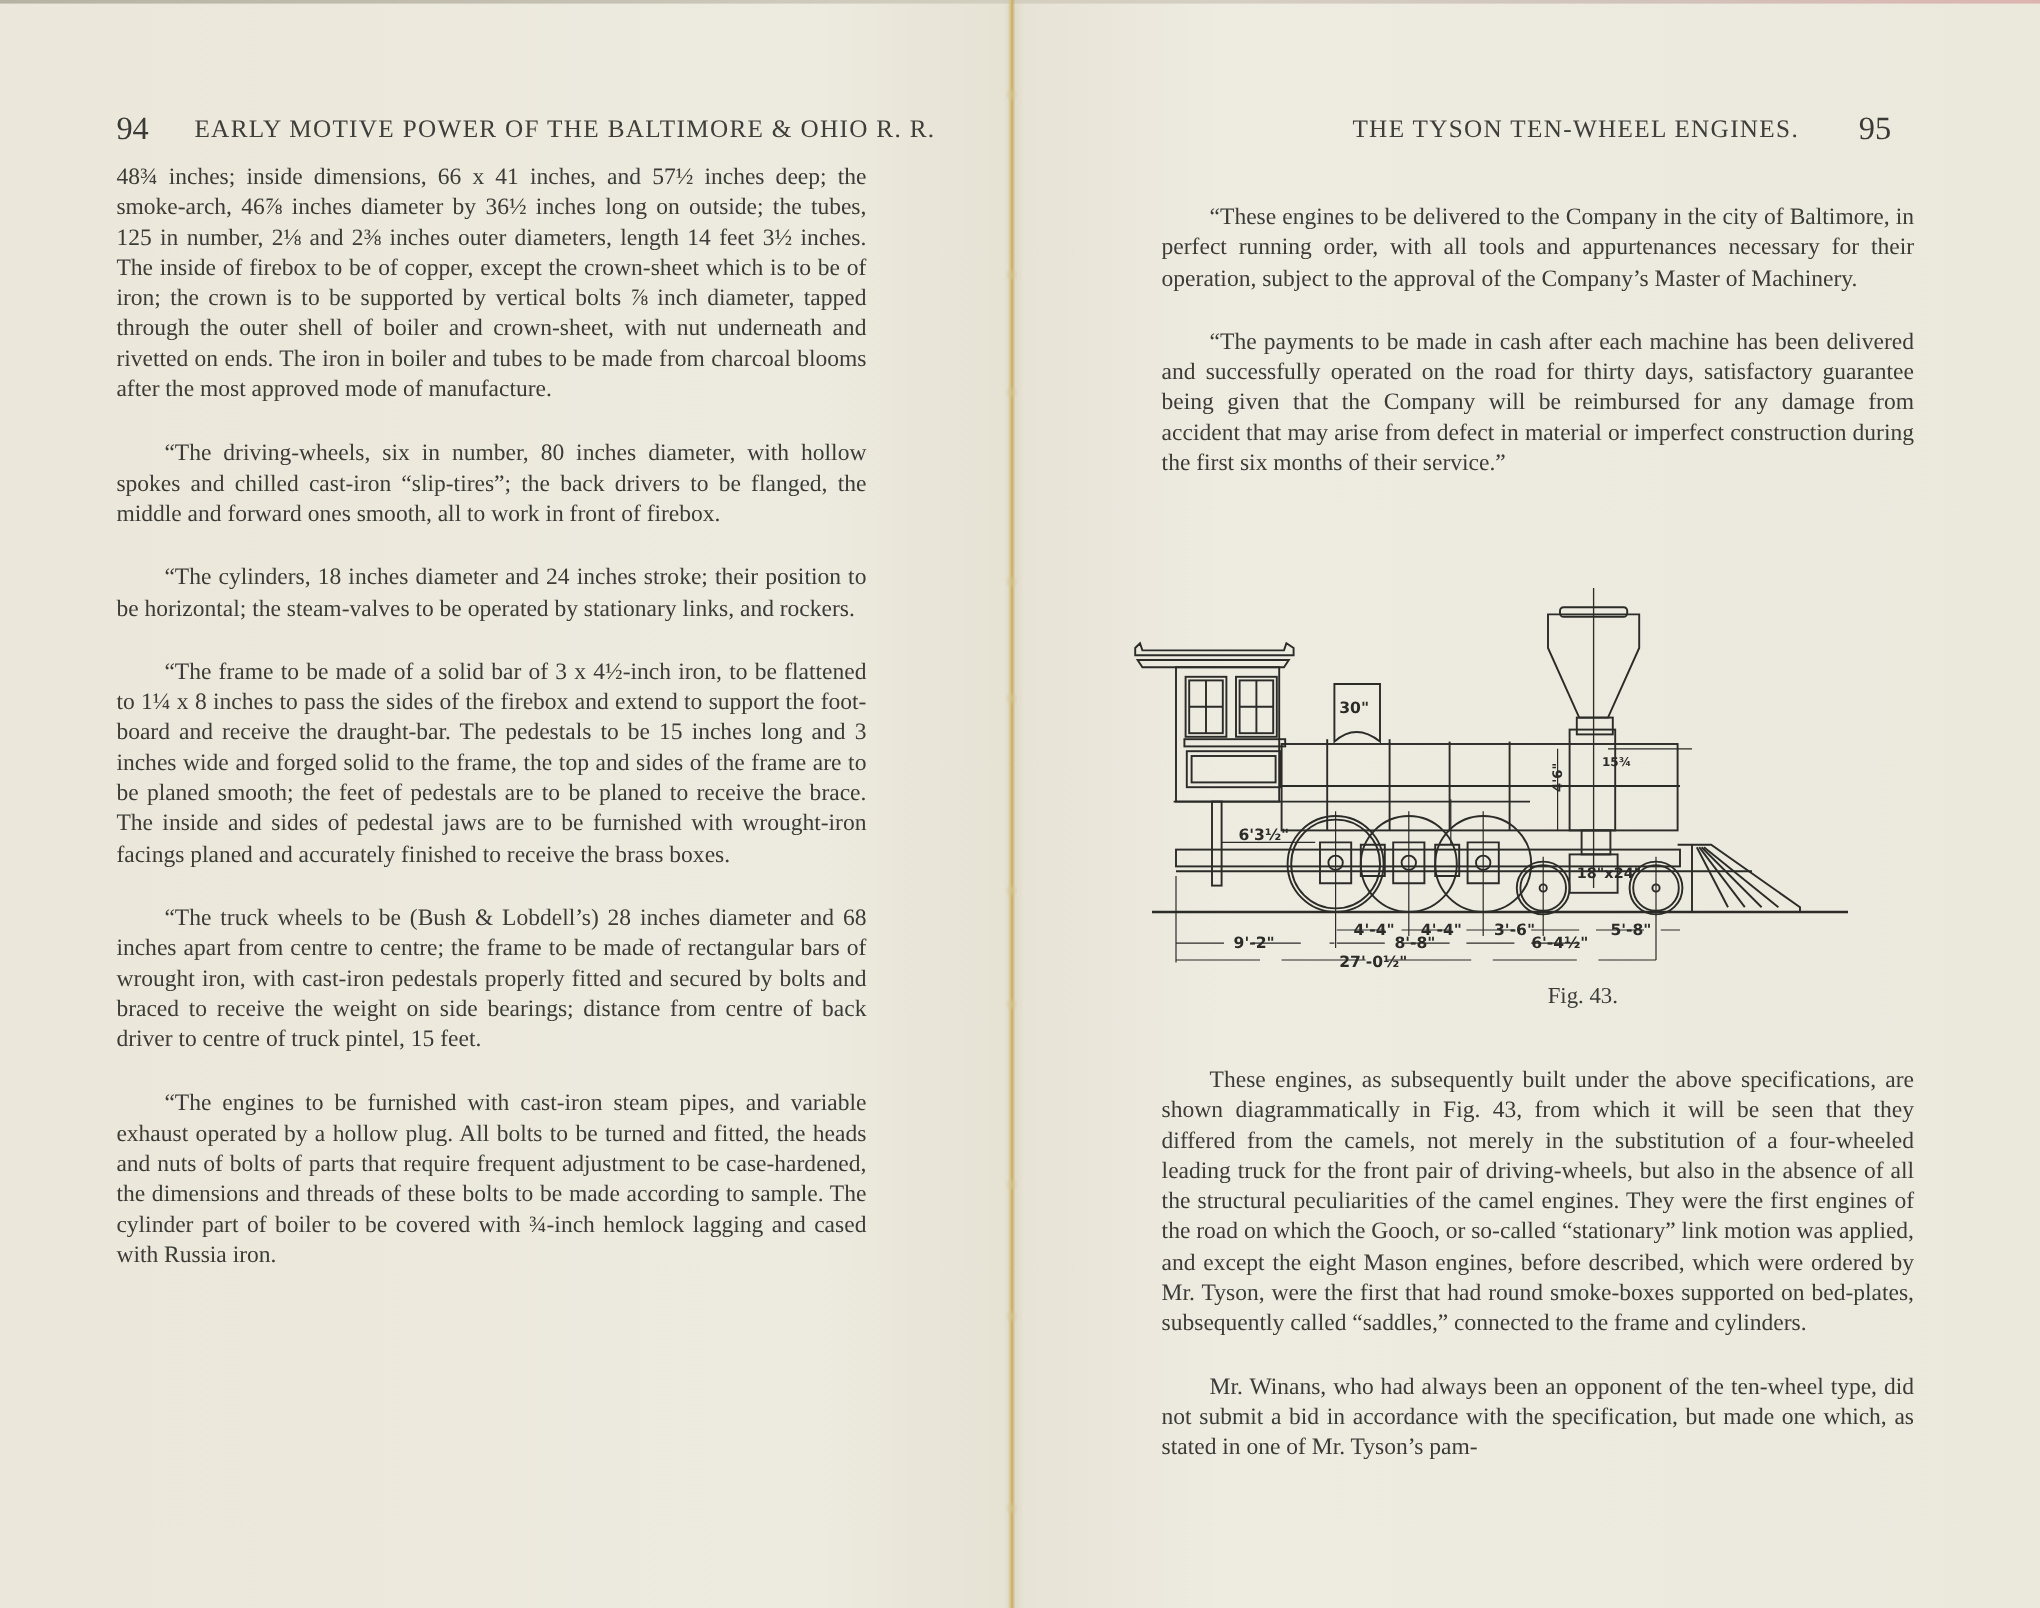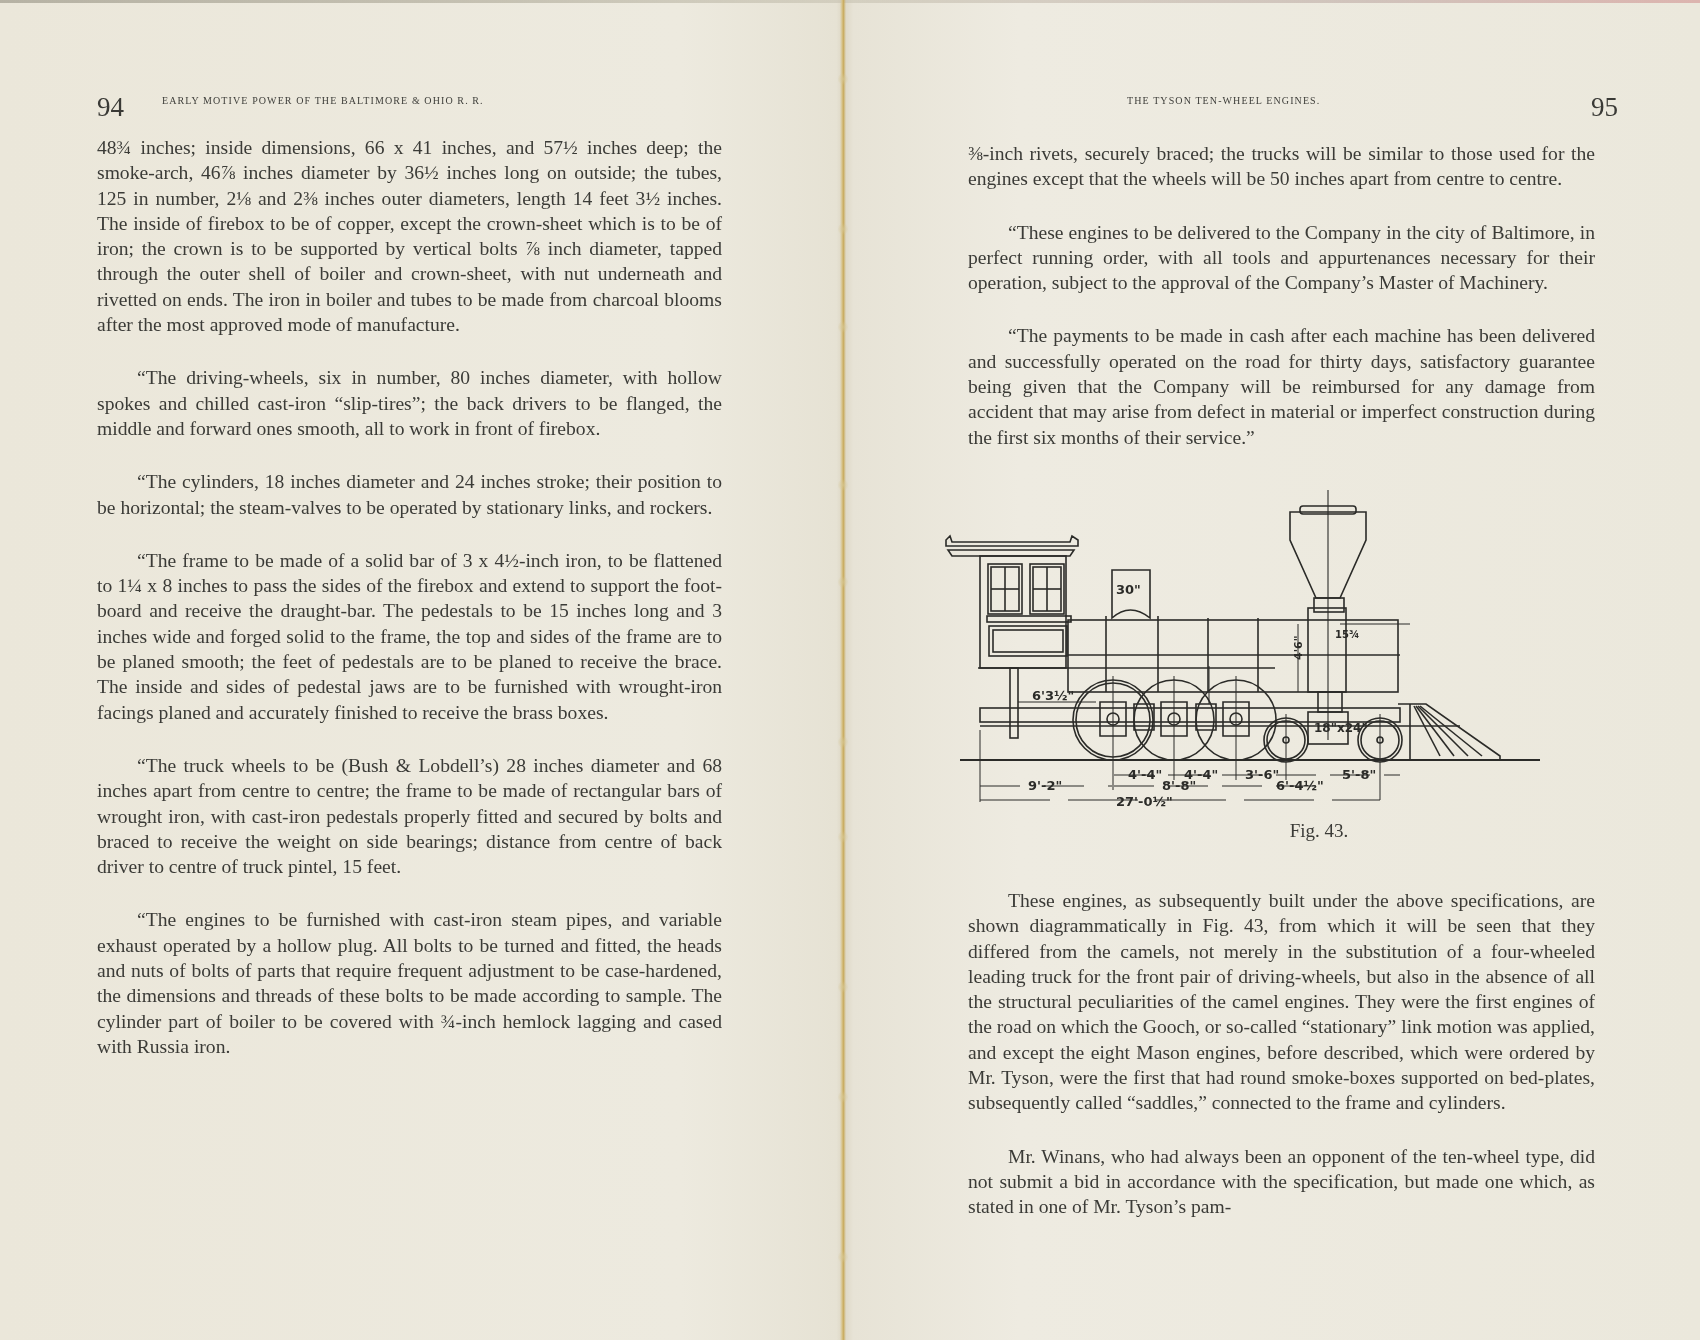--- a/index.html
+++ b/index.html
@@ -32,21 +32,21 @@
     border-radius: 50%;
     background: radial-gradient(circle, rgba(215,200,150,.7) 0%, rgba(215,200,150,0) 70%);
   }
   .page { position: absolute; top: 0; height: 1340px; }
   .page-left { left: 0; width: 840px; }
   .page-right { left: 846px; width: 1027px; }
 
   .running-head {
     position: absolute;
     top: 95px;
-    font-size: 10px;
+    font-size: 21px;
     letter-spacing: 1.1px;
     color: #3e3e3a;
     white-space: nowrap;
   }
   .folio {
     position: absolute;
     top: 92px;
     font-size: 27px;
     color: #3a3a36;
   }
@@ -104,24 +104,23 @@
   <div class="gutter-mark" style="top:478px;"></div>
   <div class="gutter-mark" style="top:575px;"></div>
   <div class="gutter-mark" style="top:735px;"></div>
   <div class="gutter-mark" style="top:830px;"></div>
   <div class="gutter-mark" style="top:980px;"></div>
   <div class="gutter-mark" style="top:1090px;"></div>
   <div class="gutter-mark" style="top:1250px;"></div>
 
   <div class="page page-right">
     <div class="running-head" style="left:281px;">THE TYSON TEN-WHEEL ENGINES.</div>
-    <div class="folio" style="left:745px;">95</div>
+    <div class="folio" style="left:703px;">95</div>
 
     <div class="text-col" style="left:122px; top:141px; width:627px;">
-      <p class="noindent">⅜-inch rivets, securely braced; the trucks will be similar to those used for the engines except that the wheels will be 50 inches apart from centre to centre.</p>
       <p class="indent">“These engines to be delivered to the Company in the city of Baltimore, in perfect running order, with all tools and appurtenances necessary for their operation, subject to the approval of the Company’s Master of Machinery.</p>
       <p class="indent">“The payments to be made in cash after each machine has been delivered and successfully operated on the road for thirty days, satisfactory guarantee being given that the Company will be reimbursed for any damage from accident that may arise from defect in material or imperfect construction during the first six months of their service.”</p>
     </div>
 
     <div class="figure-wrap">
       <svg width="680" height="340" viewBox="0 0 680 340" xmlns="http://www.w3.org/2000/svg">
         <g stroke="#2b2b28" stroke-width="1.6" fill="none">
 
           <path d="M6 56 L138 56 L138 50 L132 46 L130 52 L12 52 L10 46 L6 50 Z"></path>
           <path d="M8 60 L134 60 L130 66 L12 66 Z"></path>

